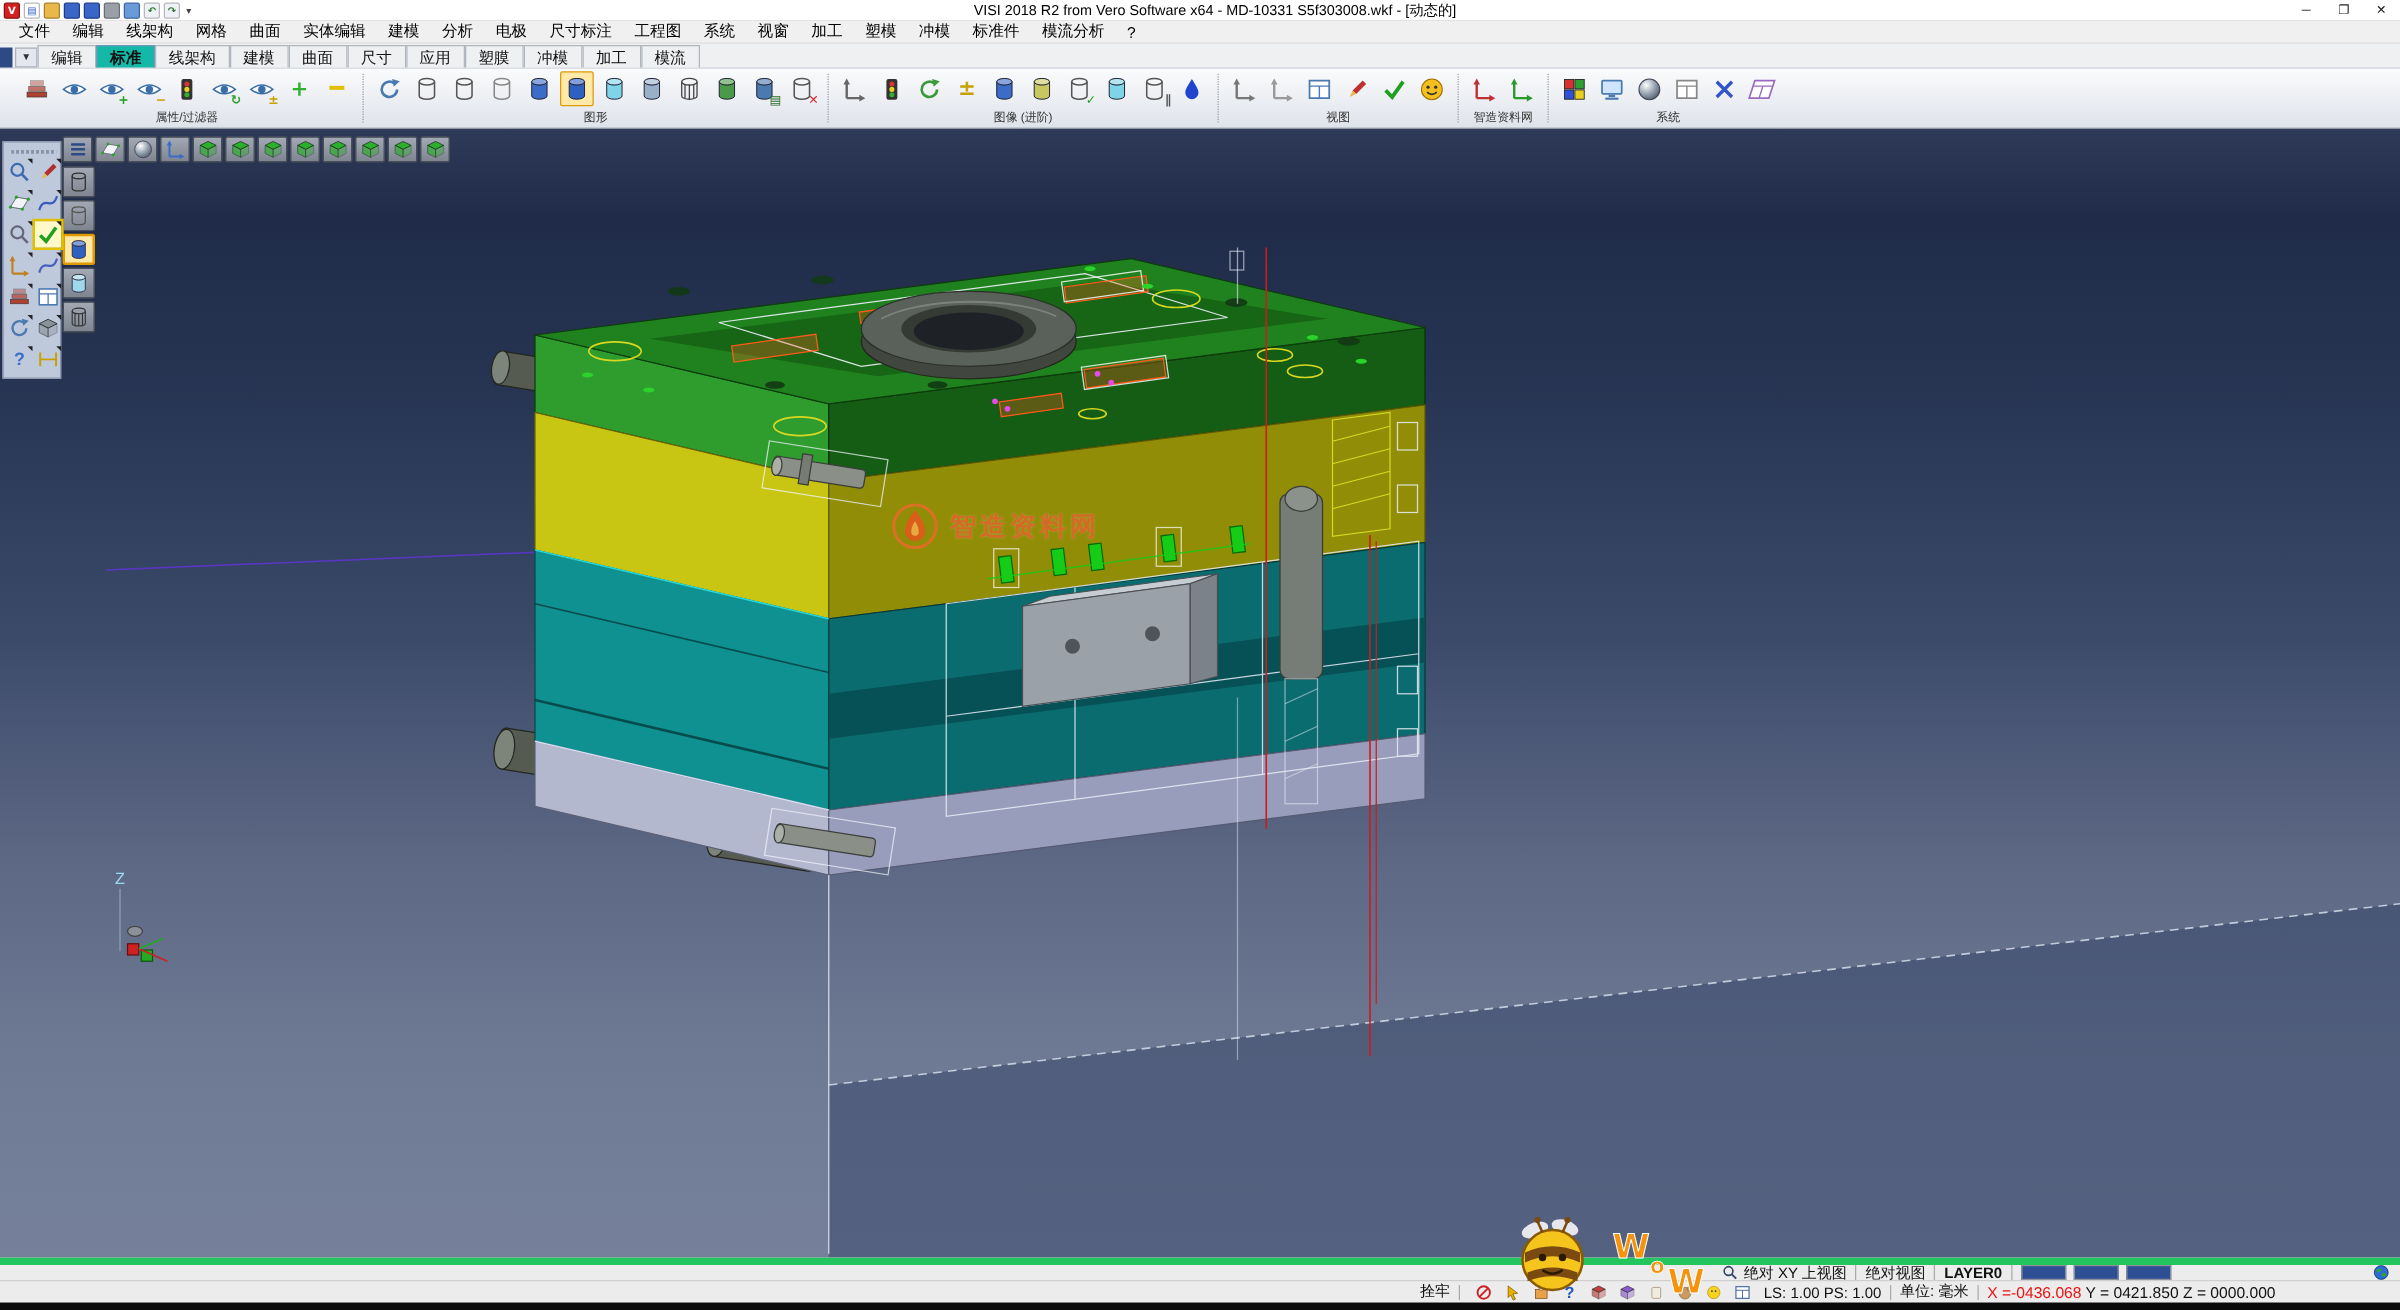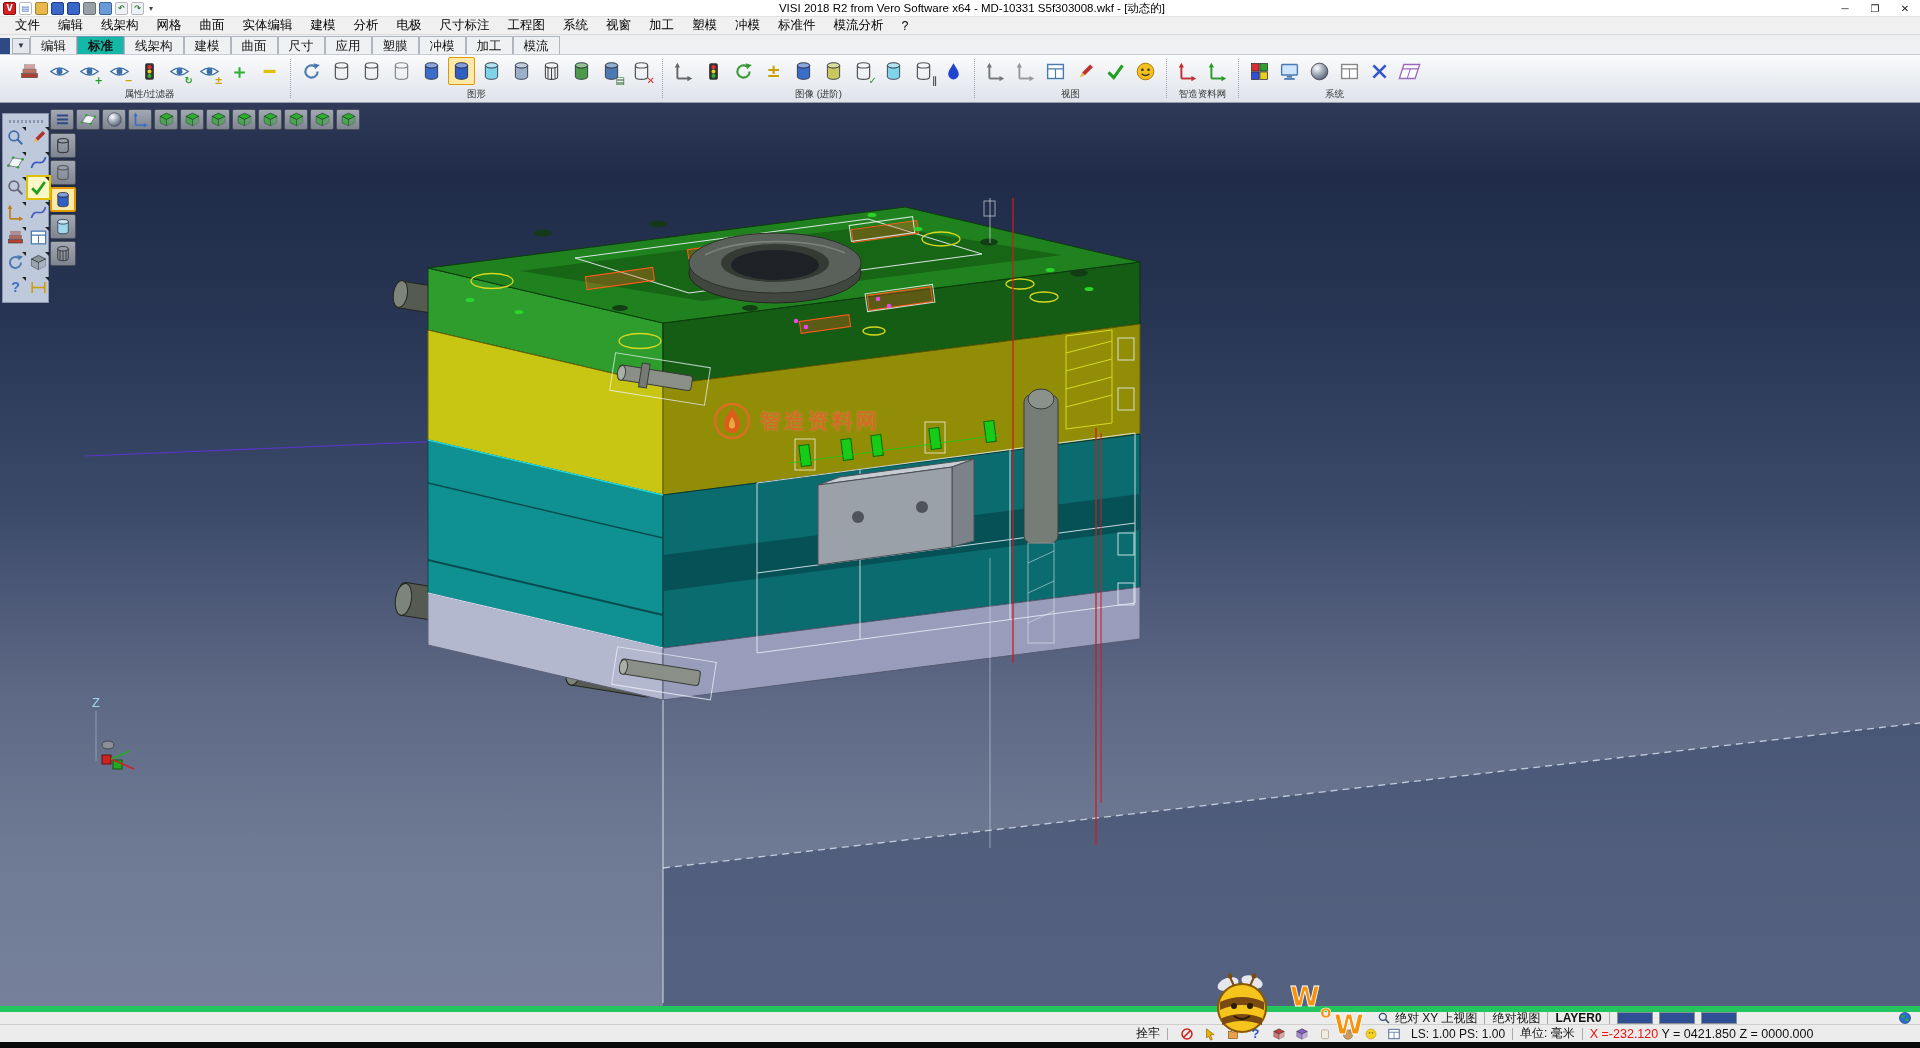--- a/index.html
+++ b/index.html
@@ -1008,21 +1008,21 @@
       </span>
     <span class="sic">
         <svg style="color:#4a6a9a">
           <use href="#s-window"></use>
         </svg>
       </span>
     <span style="margin-left:6px">LS: 1.00 PS: 1.00</span>
     <span class="ssep"></span>
     <span>单位: 毫米</span>
     <span class="ssep"></span>
-    <span class="coords"><span class="coord-x">X =-232.120</span> <span>Y = 0421.850</span> <span>Z = 0000.000</span></span>
+    <span class="coords"><span class="coord-x">X =-0436.068</span> <span>Y = 0421.850</span> <span>Z = 0000.000</span></span>
   </div>
 
   <div class="bottomstrip"></div>
 
   <div class="mascot">
     <svg width="230" height="76" viewBox="0 0 230 76">
       <ellipse cx="28" cy="12" rx="11" ry="6" fill="#fff" opacity=".85" transform="rotate(-20 28 12)"></ellipse>
       <ellipse cx="52" cy="10" rx="11" ry="6" fill="#fff" opacity=".85" transform="rotate(18 52 10)"></ellipse>
       <circle cx="42" cy="36" r="24" fill="#f6c51d" stroke="#8a5a00" stroke-width="2"></circle>
       <path d="M20 30 Q42 20 64 30 L64 38 Q42 28 20 38 Z" fill="#7a4a10"></path>

